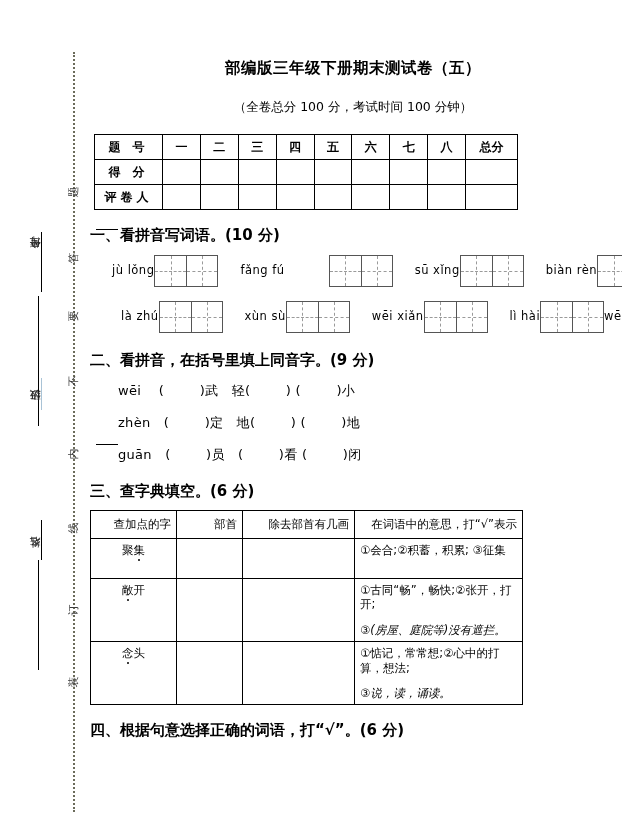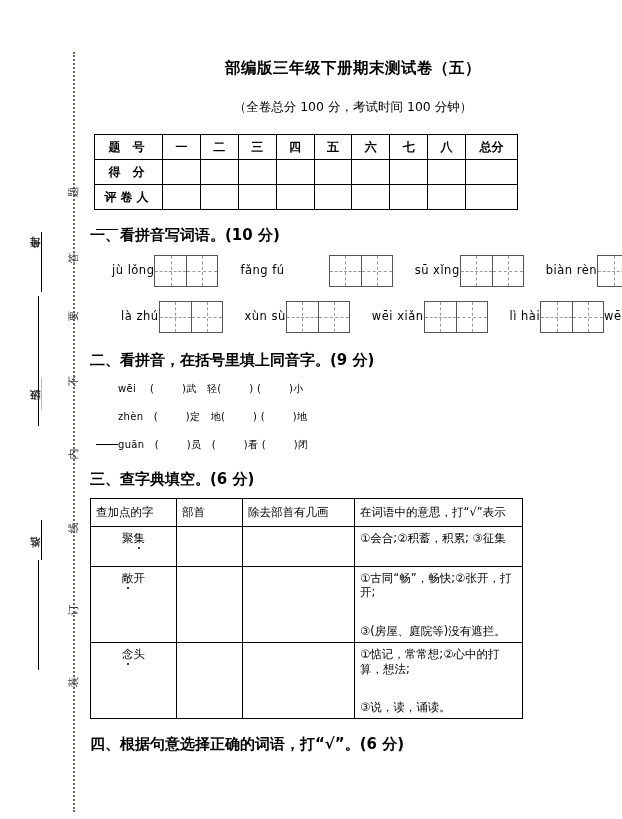--- a/index.html
+++ b/index.html
@@ -153,21 +153,21 @@
   }
   .tianzi .cell::after {
     content: "";
     position: absolute;
     top: 50%; left: 0; right: 0;
     border-top: 1px dashed #9a9a9a;
   }
 
   
   .homo-line {
-    font-size: 10px;
+    font-size: 13px;
     margin-left: 30px;
     white-space: pre;
     letter-spacing: 0.3px;
   }
 
   
   table.dict {
     border-collapse: collapse;
     width: 432px;
     margin-left: 2px;
@@ -176,38 +176,38 @@
   table.dict td {
     border: 1px solid #000;
     font-size: 11.5px;
     padding: 4px 5px;
     vertical-align: top;
   }
   table.dict td.c1 { width: 86px; }
   table.dict td.c2 { width: 66px; }
   table.dict td.c3 { width: 112px; }
   table.dict td.c4 { width: 168px; }
-  table.dict tr.head td { text-align: left; height: 28px; vertical-align: middle; }
+  table.dict tr.head td { text-align: right; height: 28px; vertical-align: middle; }
   td.word {
     text-align: center;
     vertical-align: top;
     padding-top: 5px;
   }
   .dotted-char { position: relative; display: inline-block; }
   .dotted-char::after {
     content: "";
     position: absolute;
     left: 50%; bottom: -3px;
     width: 2px; height: 2px;
     margin-left: -1px;
     background: #000;
     border-radius: 50%;
   }
   .meaning-line { line-height: 1.25; }
-  .meaning-line + .meaning-line { margin-top: 24px; }
+  .meaning-line + .meaning-line { margin-top: 11px; font-style: italic; }
 </style>
 </head>
 <body>
 
 <div class="margin-left">
 
   <div class="rule-outer" style="top:296px;height:130px;"></div>
   <div class="rule-outer" style="top:560px;height:110px;"></div>
 
   <div class="id-col">

